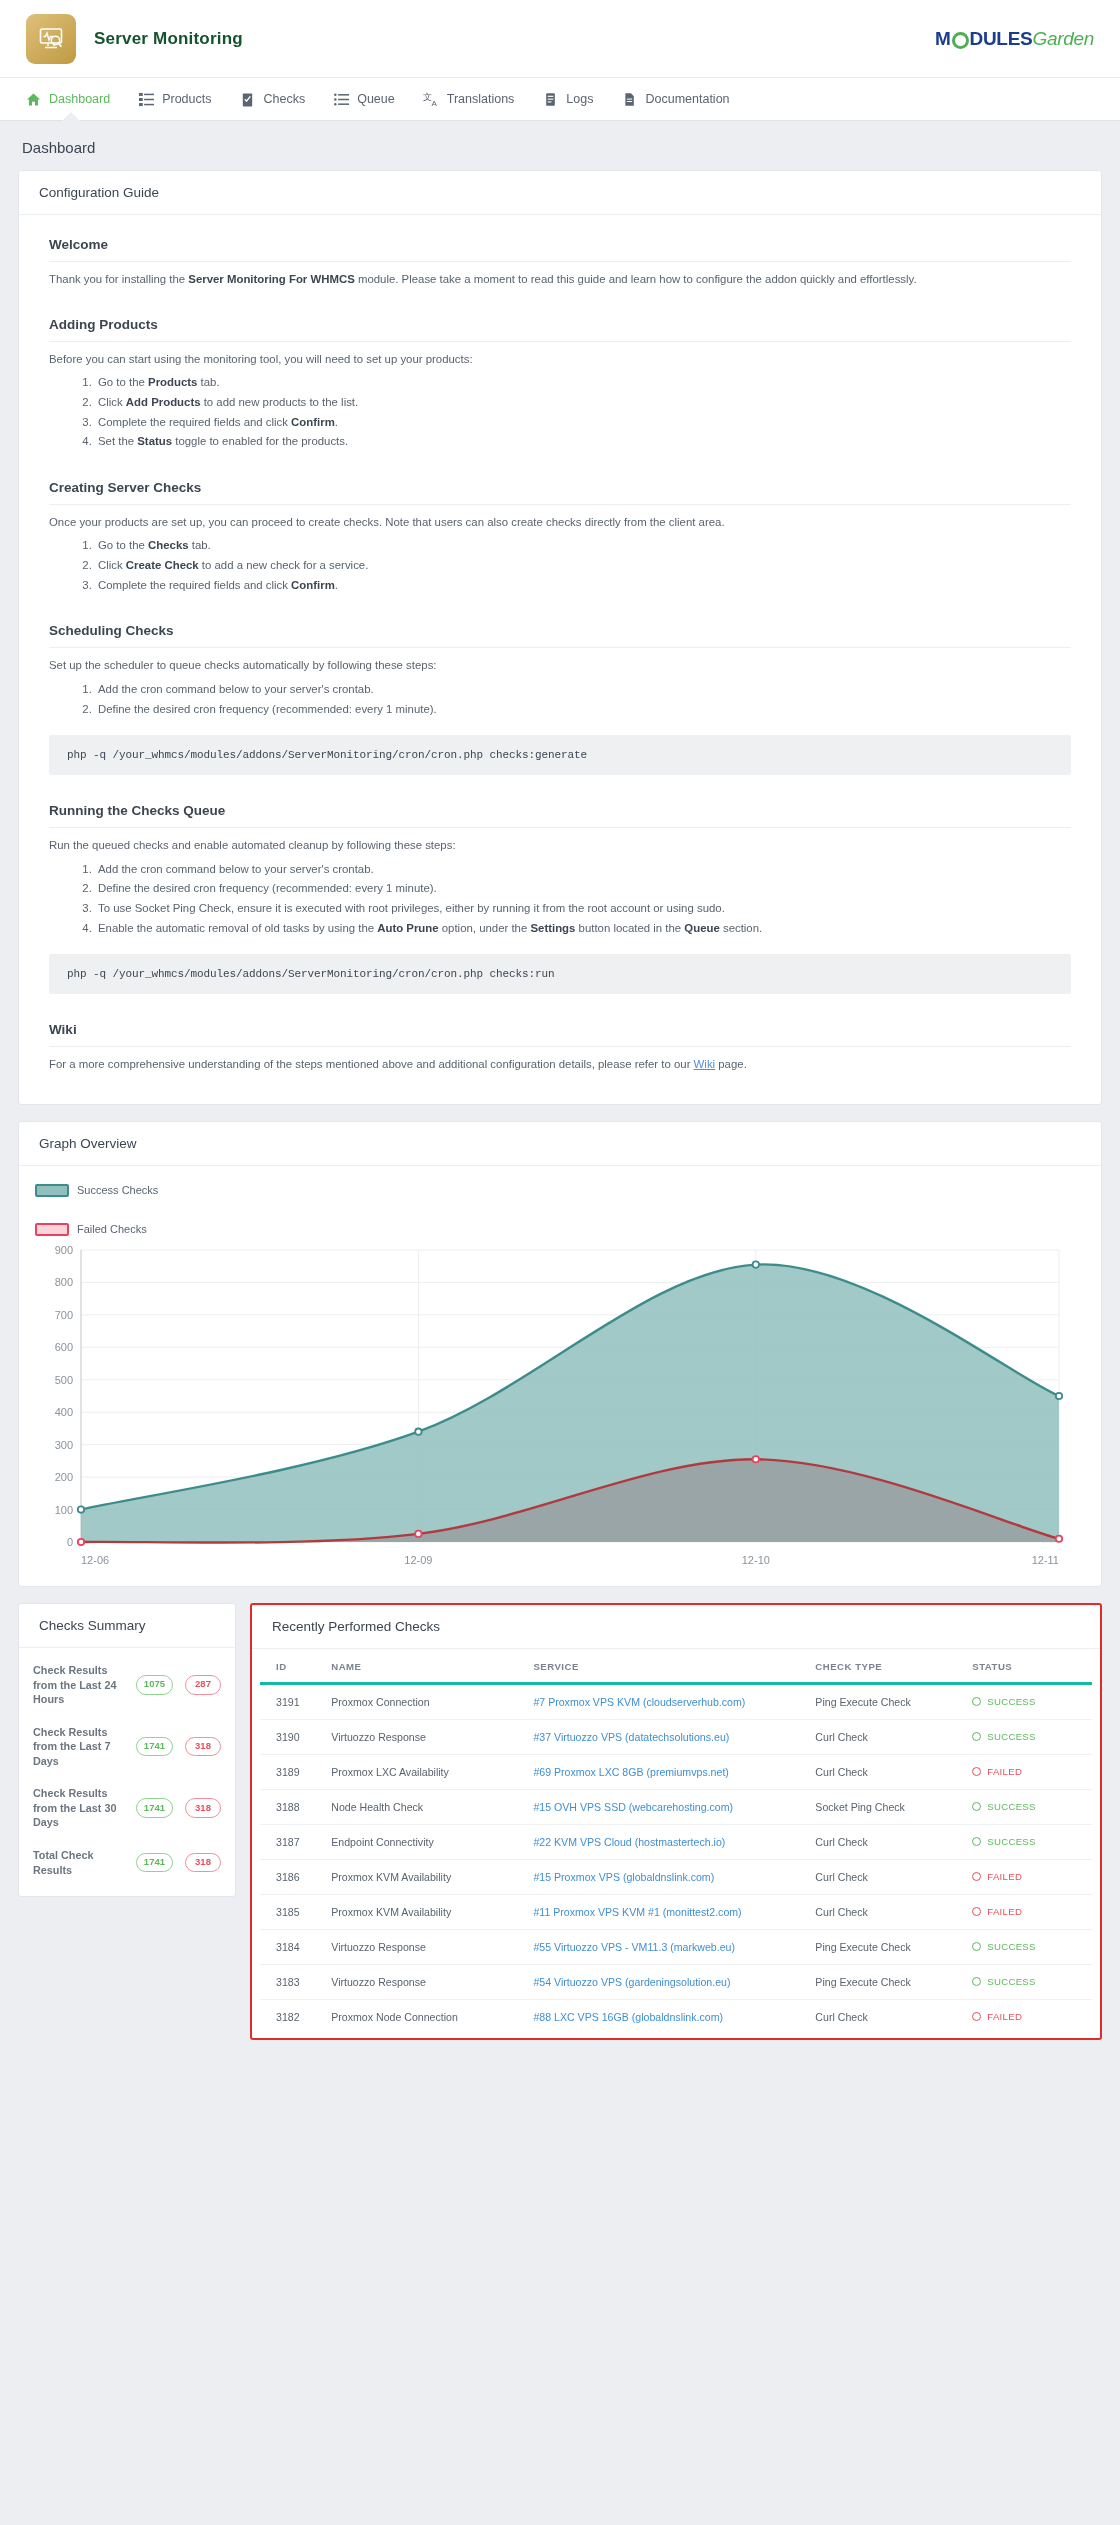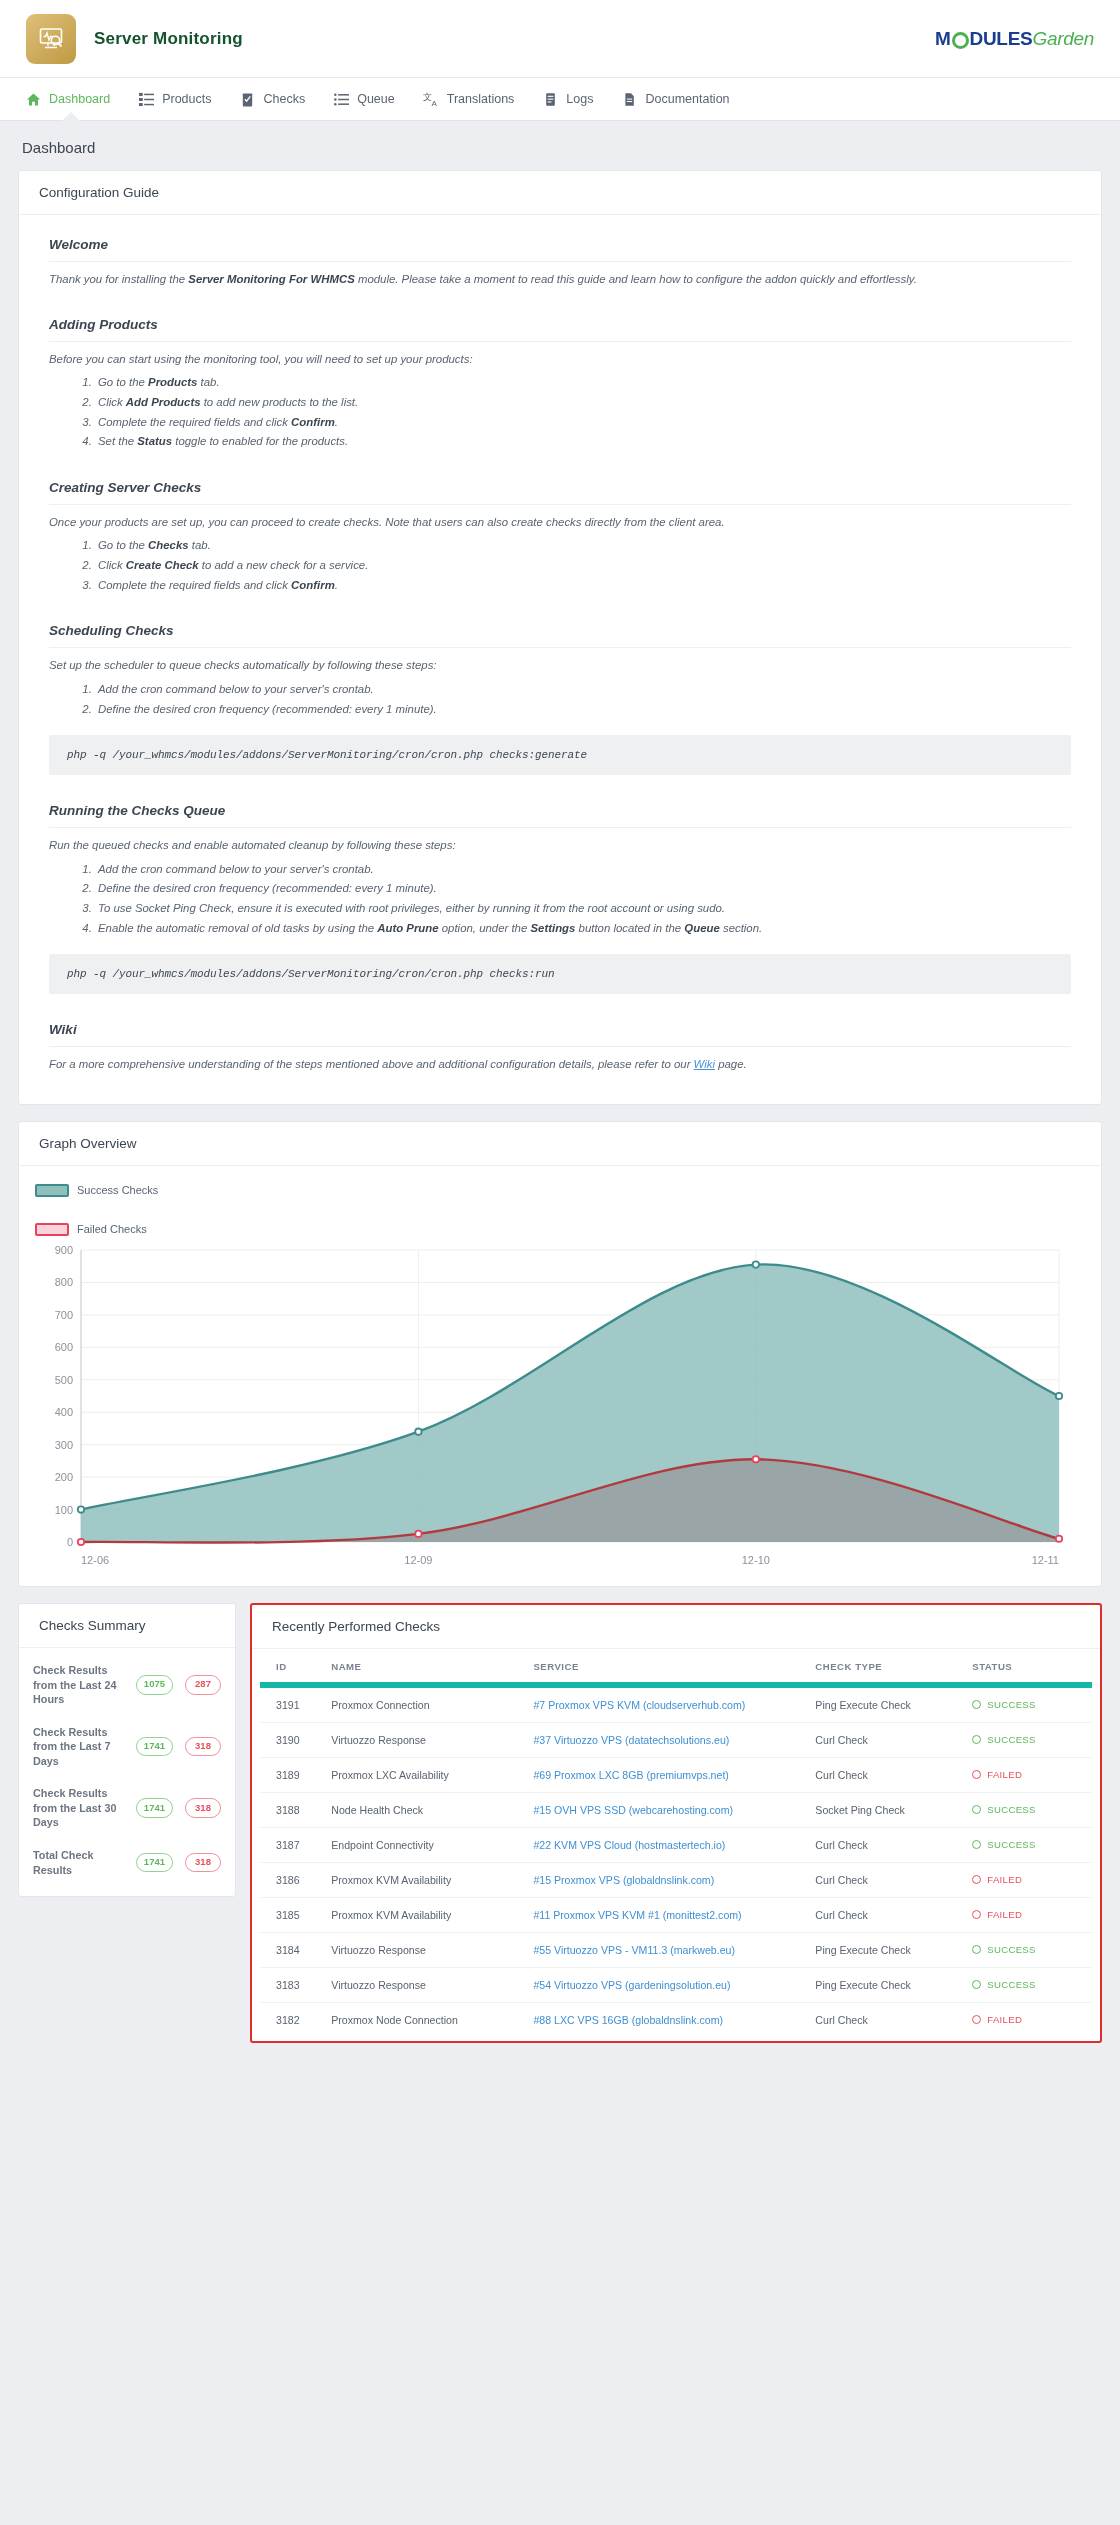--- a/index.html
+++ b/index.html
@@ -71,21 +71,21 @@
   .card {
     background:#fff; border:1px solid #e3e6ea; border-radius:3px;
     margin-bottom:16px;
   }
   .card-head {
     padding:14px 20px; font-size:13.5px; color:#3c4652;
     border-bottom:1px solid #eceef0;
   }
   .card-body { padding:22px 30px 26px 30px; }
 
-  .sec { margin-bottom:28px;font-style:italic; }
+  .sec { margin-bottom:28px; }
   .sec:last-child { margin-bottom:4px; }
   .sec h3 {
     font-size:13.5px; font-weight:bold; color:#3c4652;
     margin:0 0 7px 0; padding-bottom:9px;
     border-bottom:1px solid #eceef0;
   }
   .sec p { margin:9px 0 0 0; font-size:11.4px; line-height:1.55; color:#59636f; }
   .sec ol { margin:5px 0 0 0; padding-left:46px; font-size:11.4px; line-height:1.72; color:#59636f; }
   .sec ol li { padding-left:3px; }
   .sec b, .sec strong { color:#3c4652; font-weight:bold; }
@@ -118,21 +118,21 @@
     min-width:36px; text-align:center; border-radius:11px;
     font-size:9.5px; padding:2.5px 7px; border:1px solid; background:#fff;
   }
   .badge.ok { color:#5cb85c; border-color:#8fd38f; }
   .badge.bad { color:#e8505b; border-color:#f1909a; }
 
   .recent-card { border:2px solid #e02b2b; }
   table { width:100%; border-collapse:collapse; }
   thead th {
     text-align:left; font-size:9.6px; color:#7a838f; font-weight:bold;
-    letter-spacing:.5px; padding:10px 8px; border-bottom:6px solid #14b8a6;
+    letter-spacing:.5px; padding:10px 8px; border-bottom:3px solid #14b8a6;
     text-transform:uppercase;
   }
   tbody td {
     font-size:10.6px; color:#59636f; padding:11px 8px;
     border-bottom:1px solid #eef0f2; vertical-align:middle;
   }
   tbody tr:last-child td { border-bottom:none; }
   .col-id { width:42px; padding-left:16px !important; }
   .col-name { width:152px; }
   .col-service { width:212px; }

